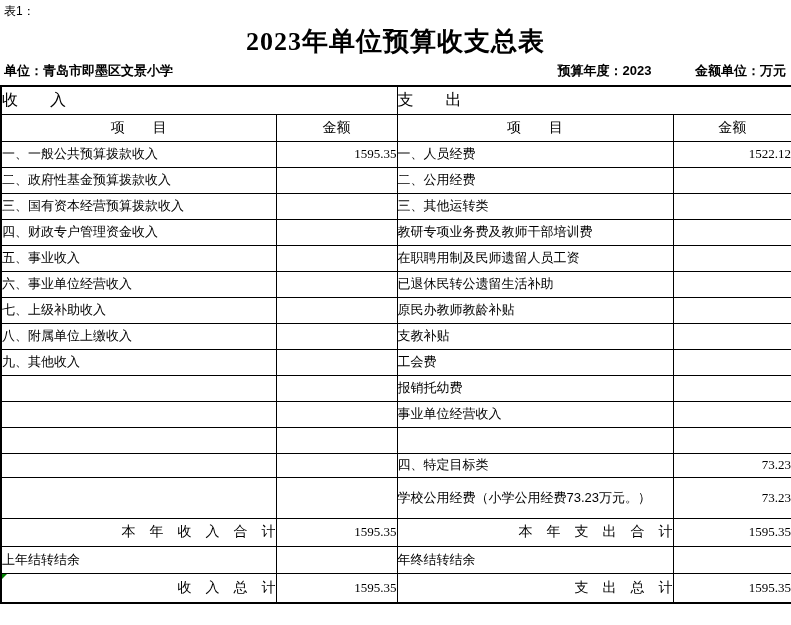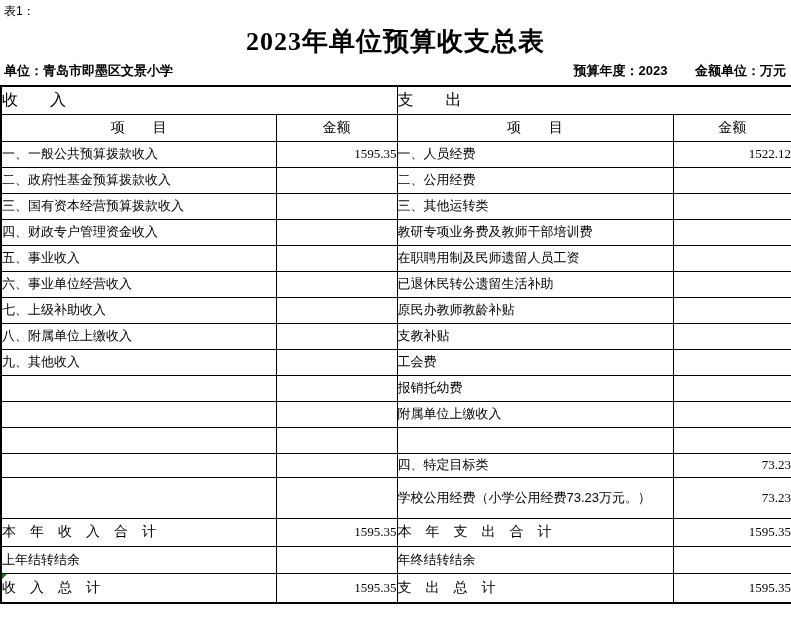--- a/index.html
+++ b/index.html
@@ -22,21 +22,21 @@
     font-family:"Liberation Serif", serif;
     letter-spacing:1px;
   }
   .info-row{
     position:absolute;top:62px;left:0;width:100%;
     box-sizing:border-box;
     padding:0 5px 0 4px;
     display:flex;justify-content:space-between;align-items:flex-start;
     font-size:13px;font-weight:bold;
   }
-  .info-right span + span{margin-left:24px;}
+  .info-right span + span{margin-left:40px;}
   table.budget{
     position:absolute;top:85px;left:0;
     width:791px;
     border-collapse:collapse;
     table-layout:fixed;
     border:2px solid #000;
   }
   table.budget td, table.budget th{
     border:1px solid #000;
     padding:0;
@@ -52,21 +52,21 @@
   tr.sum1{height:28px;}
   tr.sum2{height:27px;}
   tr.sum3{height:30px;}
   th.sec{font-size:16px;text-align:left;}
   th.sub{font-size:14px;text-align:center;}
   td.item{font-size:13px;text-align:left;padding-left:4px;}
   td.amt{
     font-size:13px;text-align:right;padding-right:8px;
     font-family:"Liberation Serif", serif;
   }
-  td.ctr{text-align:left;font-size:14px;padding-left:0;}
+  td.ctr{text-align:right;font-size:14px;padding-left:0;}
   td.rel{position:relative;}
   .green-tri{
     position:absolute;top:0;left:0;
     width:0;height:0;
     border-top:5px solid #008000;
     border-right:5px solid transparent;
   }
 </style>
 </head>
 <body>
@@ -161,21 +161,21 @@
       </tr>
       <tr class="dr">
         <td class="item"></td>
         <td class="amt"></td>
         <td class="item">报销托幼费</td>
         <td class="amt"></td>
       </tr>
       <tr class="dr">
         <td class="item"></td>
         <td class="amt"></td>
-        <td class="item">附属单位上缴收入</td>
+        <td class="item">事业单位经营收入</td>
         <td class="amt"></td>
       </tr>
       <tr class="dr">
         <td class="item"></td>
         <td class="amt"></td>
         <td class="item"></td>
         <td class="amt"></td>
       </tr>
       <tr class="dr r-short">
         <td class="item"></td>

